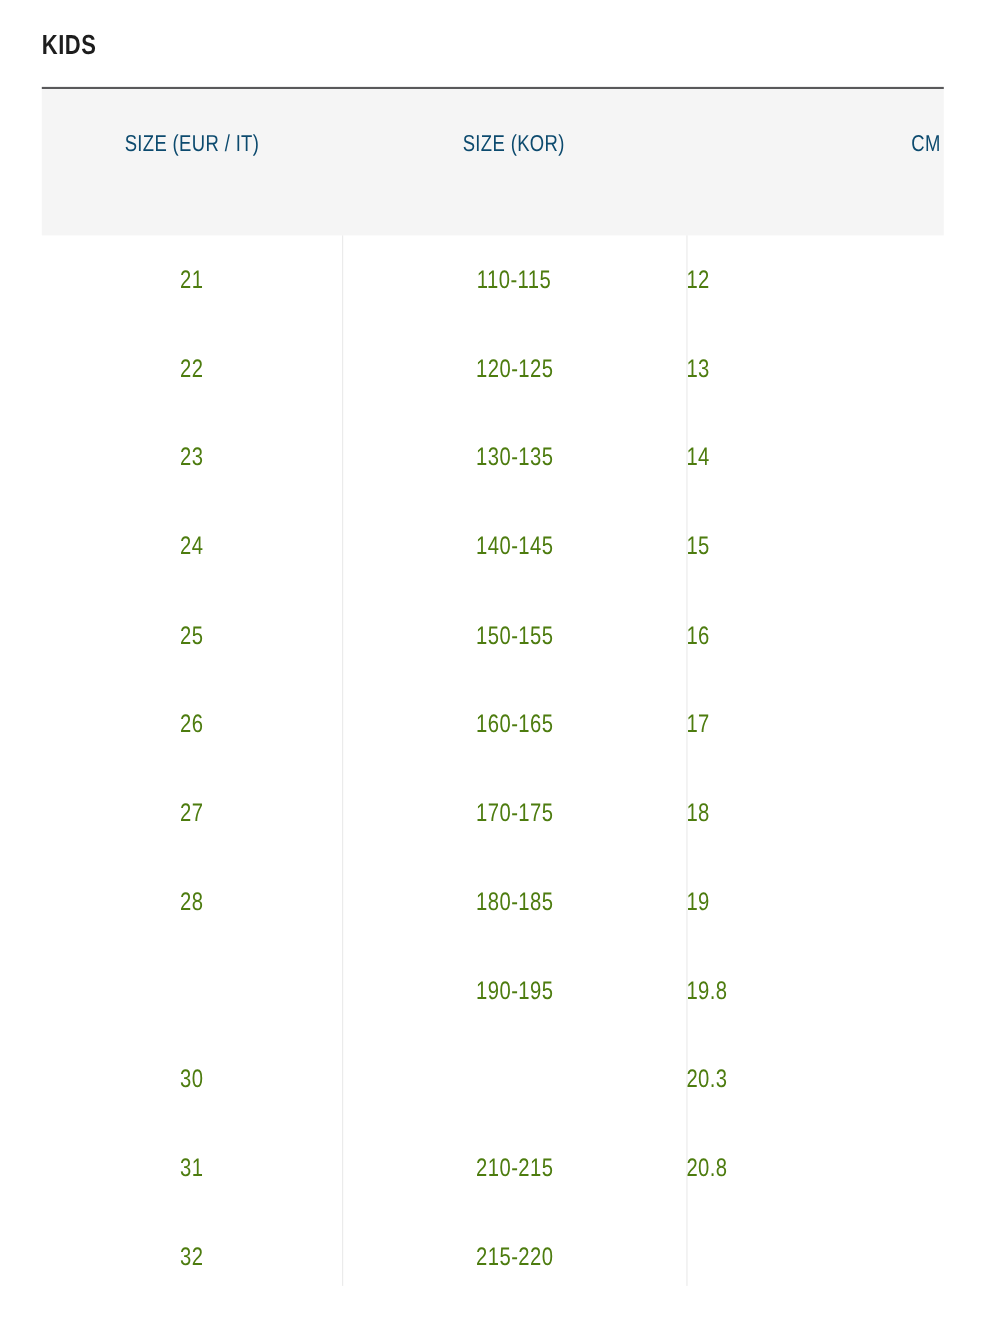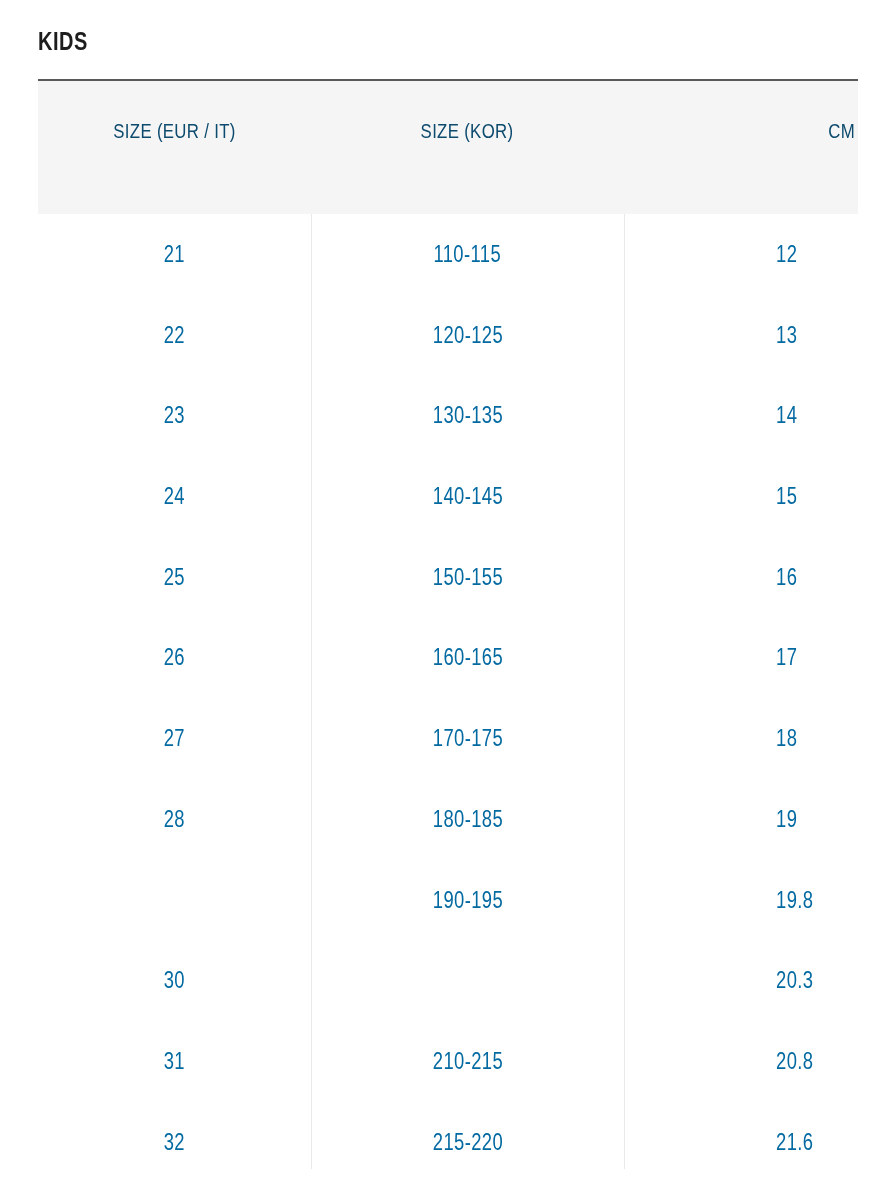--- a/index.html
+++ b/index.html
@@ -114,33 +114,33 @@
   }
 
   .cell {
     position: absolute;
     top: 0;
     height: 80.7px;
     line-height: 80.7px;
     font-size: 23px;
     font-weight: 400;
     letter-spacing: 0.5px;
-    color: #0369a1;
+    color: #4d7c0f;
     white-space: nowrap;
     text-align: center;
   }
   .cell > span {
     display: inline-block;
     transform: scaleX(0.80);
     transform-origin: center center;
   }
 
   .cell-c1 { left: 0px;   width: 273px; }
   .cell-c2 { left: 273px; width: 313px; }
-  .cell-c3 { left: 586px; width: 234px; text-align: left; padding-left: 152px; box-sizing: border-box; }
+  .cell-c3 { left: 586px; width: 234px; text-align: left; box-sizing: border-box; }
   .cell-c3 > span { transform-origin: left center; }
 </style>
 </head>
 <body>
 
 <div class="page">
 
   <div class="section-title">KIDS</div>
 
   <div class="size-table">
@@ -206,18 +206,17 @@
           <div class="cell cell-c3"><span>20.3</span></div>
         </div>
         <div class="table-row">
           <div class="cell cell-c1"><span>31</span></div>
           <div class="cell cell-c2"><span>210-215</span></div>
           <div class="cell cell-c3"><span>20.8</span></div>
         </div>
         <div class="table-row">
           <div class="cell cell-c1"><span>32</span></div>
           <div class="cell cell-c2"><span>215-220</span></div>
-          <div class="cell cell-c3"><span>21.6</span></div>
         </div>
       </div>
 
   </div>
 </div>
 
 </body></html>

